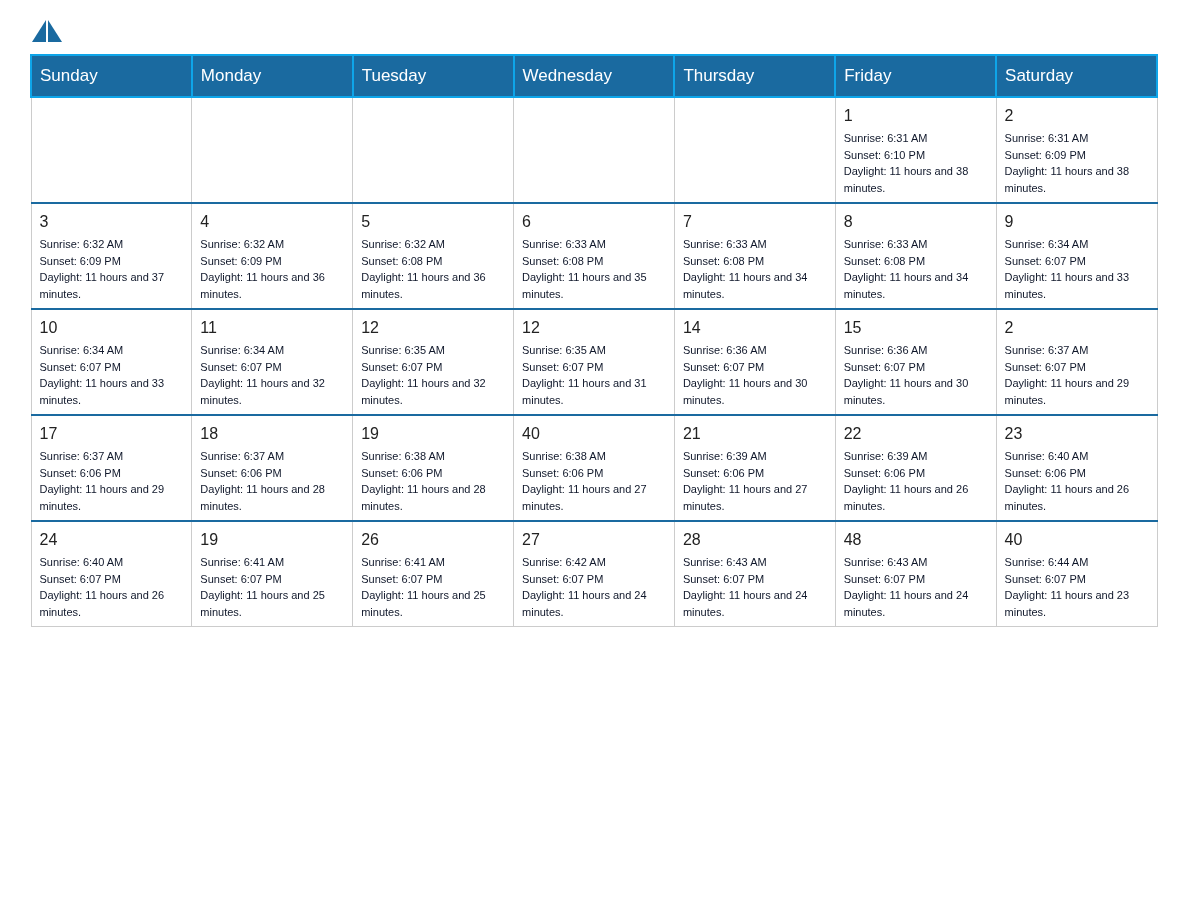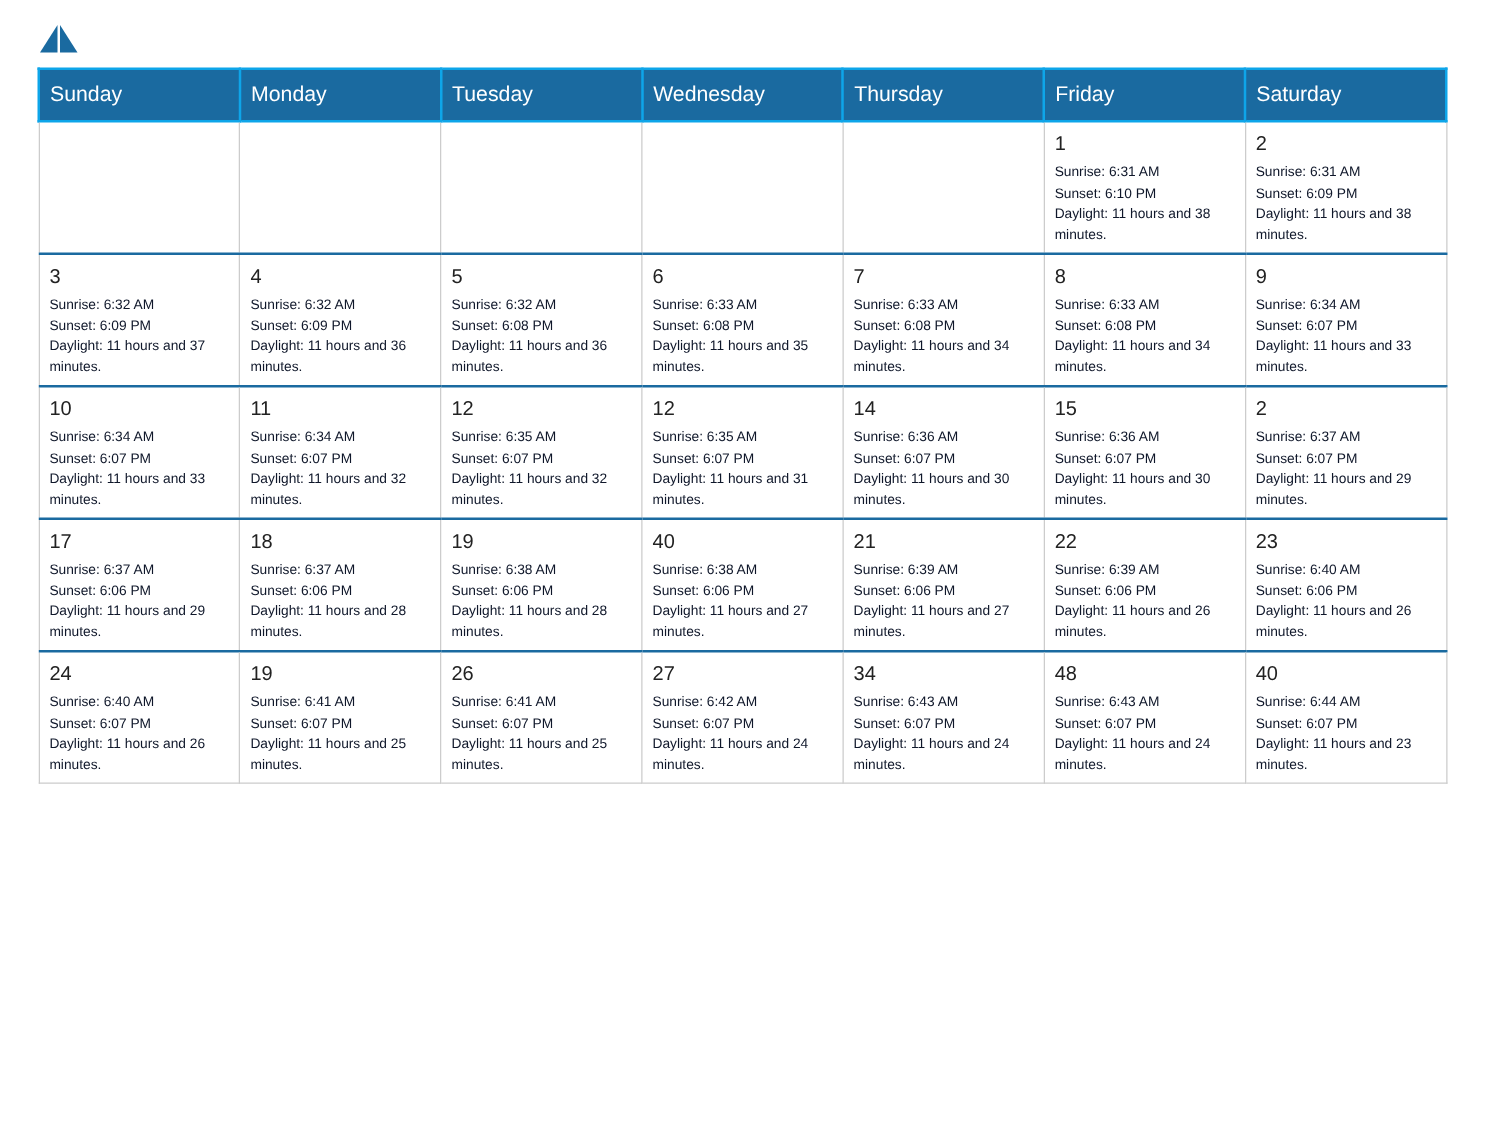--- a/index.html
+++ b/index.html
@@ -248,21 +248,21 @@
         </td>
         <td>
           <span class="day-number">26</span>
           <div class="cell-content">Sunrise: 6:41 AM<br>Sunset: 6:07 PM<br>Daylight: 11 hours and 25 minutes.</div>
         </td>
         <td>
           <span class="day-number">27</span>
           <div class="cell-content">Sunrise: 6:42 AM<br>Sunset: 6:07 PM<br>Daylight: 11 hours and 24 minutes.</div>
         </td>
         <td>
-          <span class="day-number">34</span>
+          <span class="day-number">28</span>
           <div class="cell-content">Sunrise: 6:43 AM<br>Sunset: 6:07 PM<br>Daylight: 11 hours and 24 minutes.</div>
         </td>
         <td>
           <span class="day-number">48</span>
           <div class="cell-content">Sunrise: 6:43 AM<br>Sunset: 6:07 PM<br>Daylight: 11 hours and 24 minutes.</div>
         </td>
         <td>
           <span class="day-number">40</span>
           <div class="cell-content">Sunrise: 6:44 AM<br>Sunset: 6:07 PM<br>Daylight: 11 hours and 23 minutes.</div>
         </td>

